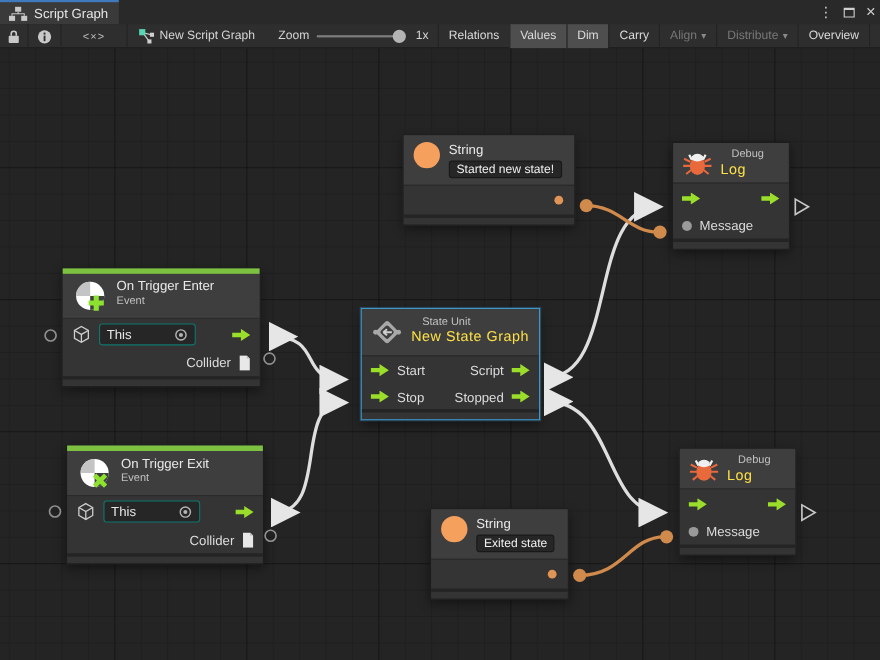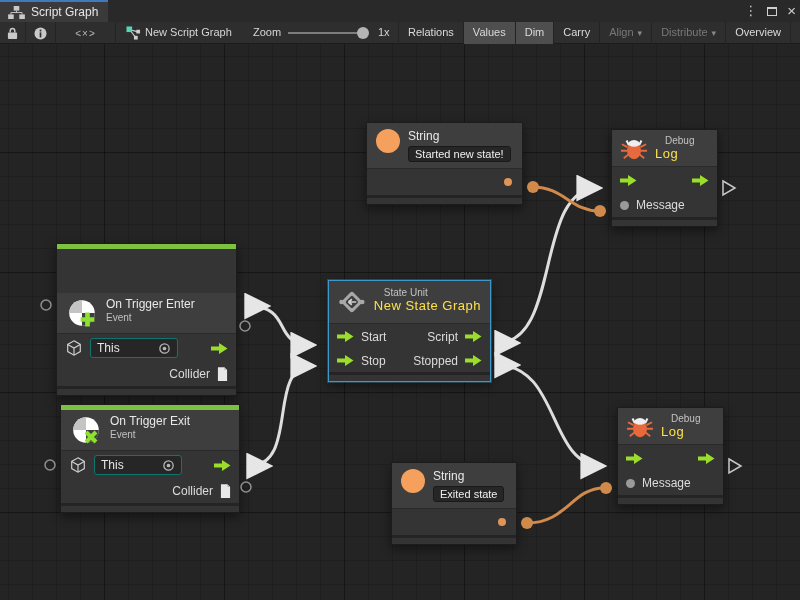--- a/index.html
+++ b/index.html
@@ -181,21 +181,21 @@
     <div class="nrow">
       <span class="dot gray"></span>
       <span>Message</span>
     </div>
   </div>
   <div class="nfoot"></div>
 </div>
 
 <div class="node" style="left:56px;top:243px;width:181px;">
   <div class="greenbar"></div>
-  <div class="nhead" style="position:relative; padding:4px 9px;margin-top:44px;">
+  <div class="nhead" style="position:relative; padding:4px 9px;">
     <svg width="32" height="32" viewBox="0 0 30 30">
       <circle cx="15" cy="15" r="12" fill="#ffffff"></circle>
       <path d="M15 15 L15 3 A12 12 0 0 0 3 15 Z" fill="#c4c4c4"></path>
       <path d="M15 15 L27 15 A12 12 0 0 1 15 27 Z" fill="#3e3e3e"></path>
     </svg>
     <svg class="event-badge" style="left:22px;top:18px;" width="17" height="17" viewBox="0 0 16 16">
       <path d="M8 1.5 v13 M1.5 8 h13" stroke="#8ce22e" stroke-width="4.4"></path>
     </svg>
     <div>
       <div class="ntitle">On Trigger Enter</div>

